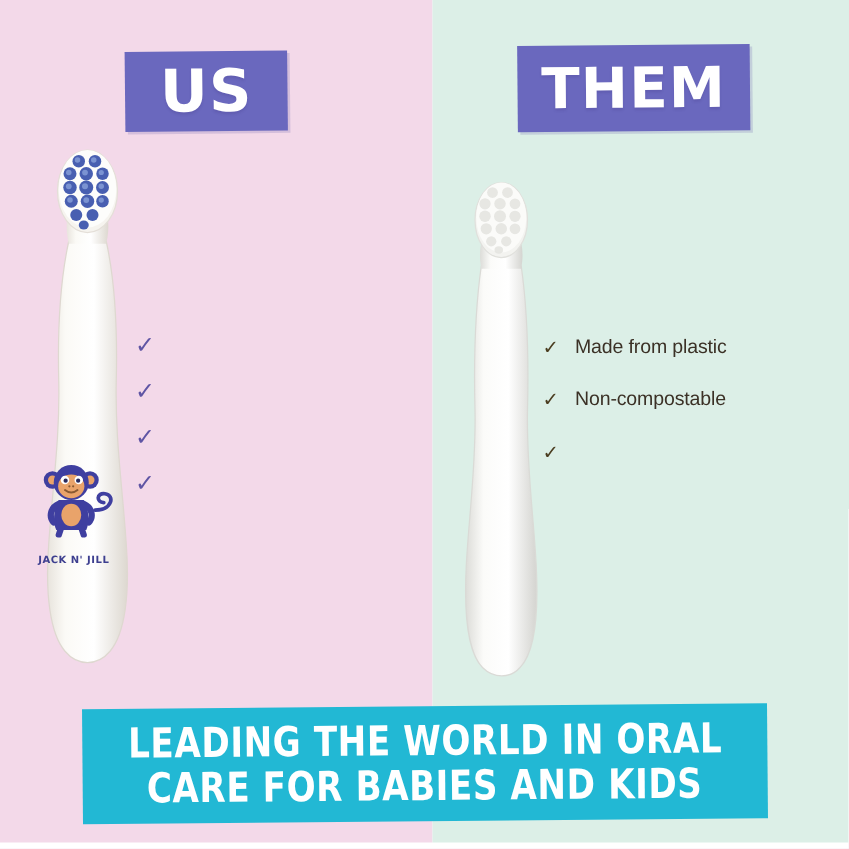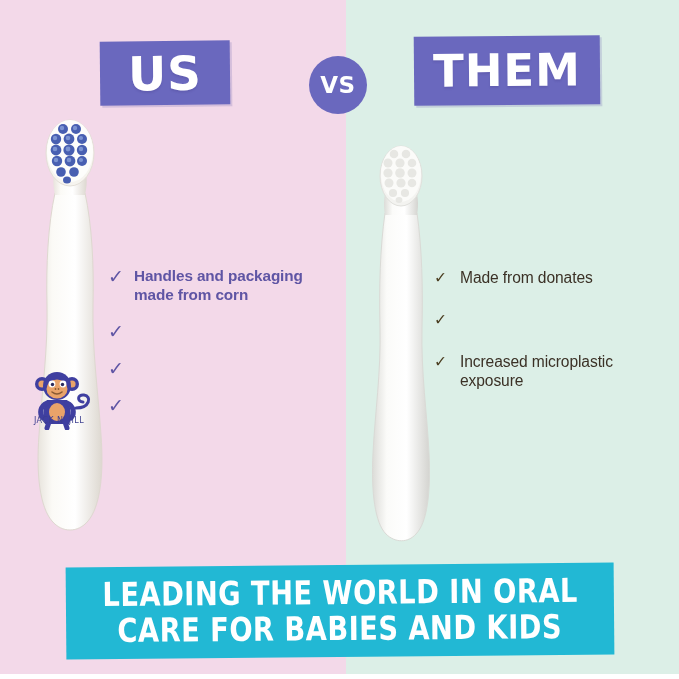--- a/index.html
+++ b/index.html
@@ -142,45 +142,42 @@
 
   
   #logo-wrap {
     position: absolute;
     left: 20px; top: 368px;
     width: 78px; height: 80px;
     text-align: center;
   }
   #brand-text {
     position: absolute;
-    left: 0; top: 48px;
+    left: 0; top: 75px;
     width: 78px;
     font-size: 8px;
-    font-weight: normal;
+    font-weight: bold;
     letter-spacing: 0.4px;
     color: #3d3f8f;
     font-family: "DejaVu Sans", sans-serif;
     filter: blur(0.3px);
   }
 </style>
 </head>
 <body>
 
 <div id="stage">
 
   <div class="bg-left"></div>
   <div class="bg-right"></div>
 
   <div class="label-box" id="us-box">
     <span>US</span>
   </div>
 
-  <div id="vs-circle">
-    <span>VS</span>
-  </div>
 
   <div class="label-box" id="them-box">
     <span>THEM</span>
   </div>
 
   <svg class="brush" id="brush-left" viewBox="0 0 96 420">
     <defs>
       <linearGradient id="handleL" x1="0" y1="0" x2="1" y2="0">
         <stop offset="0%" stop-color="#e8e4dd"></stop>
         <stop offset="22%" stop-color="#fbfaf6"></stop>
@@ -296,44 +293,43 @@
         <ellipse cx="56" cy="40" rx="4.3" ry="4.3"></ellipse>
       <ellipse cx="37" cy="50" rx="4.1" ry="4.1"></ellipse>
         <ellipse cx="49" cy="50" rx="4.1" ry="4.1"></ellipse>
       <ellipse cx="43" cy="57" rx="3.4" ry="3"></ellipse>
     </g>
   </svg>
 
   <div class="feature-list" id="list-left">
     <div class="feature-item">
       <div class="check">✓</div>
-      <div class="feature-text">Handles and packaging made from corn</div>
     </div>
     <div class="feature-item">
       <div class="check">✓</div>
     </div>
     <div class="feature-item">
       <div class="check">✓</div>
     </div>
     <div class="feature-item">
       <div class="check">✓</div>
     </div>
   </div>
 
   <div class="feature-list" id="list-right">
     <div class="feature-item">
       <div class="check">✓</div>
-      <div class="feature-text">Made from donates</div>
-    </div>
-    <div class="feature-item">
-      <div class="check">✓</div>
-    </div>
-    <div class="feature-item">
-      <div class="check">✓</div>
-      <div class="feature-text">Increased microplastic exposure</div>
+      <div class="feature-text">Made from plastic</div>
+    </div>
+    <div class="feature-item">
+      <div class="check">✓</div>
+      <div class="feature-text">Non-compostable</div>
+    </div>
+    <div class="feature-item">
+      <div class="check">✓</div>
     </div>
   </div>
 
   <div id="banner">
     <div class="bline">LEADING THE WORLD IN ORAL</div>
     <div class="bline">CARE FOR BABIES AND KIDS</div>
   </div>
 
 </div>
 

